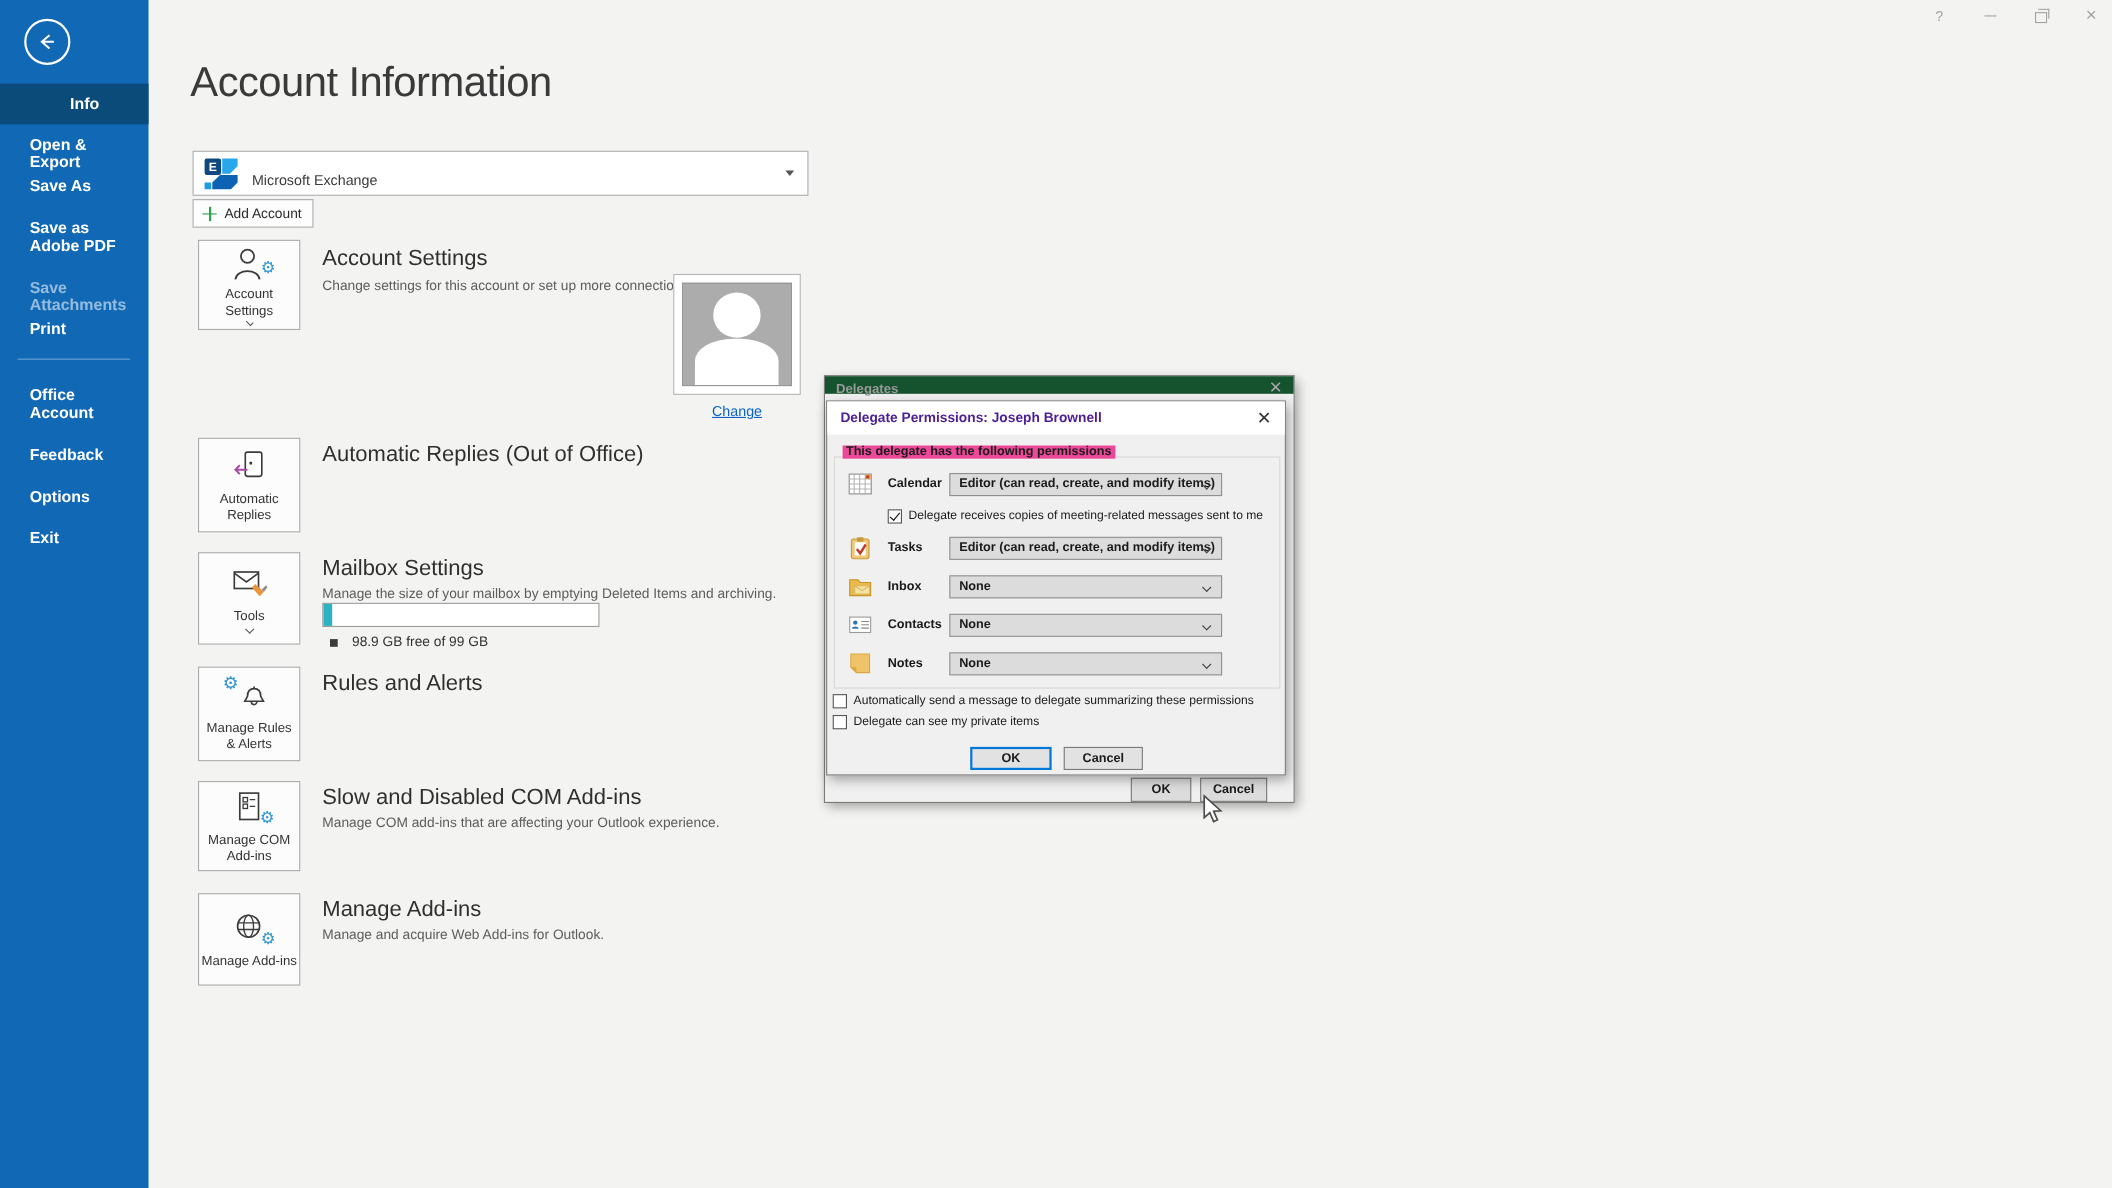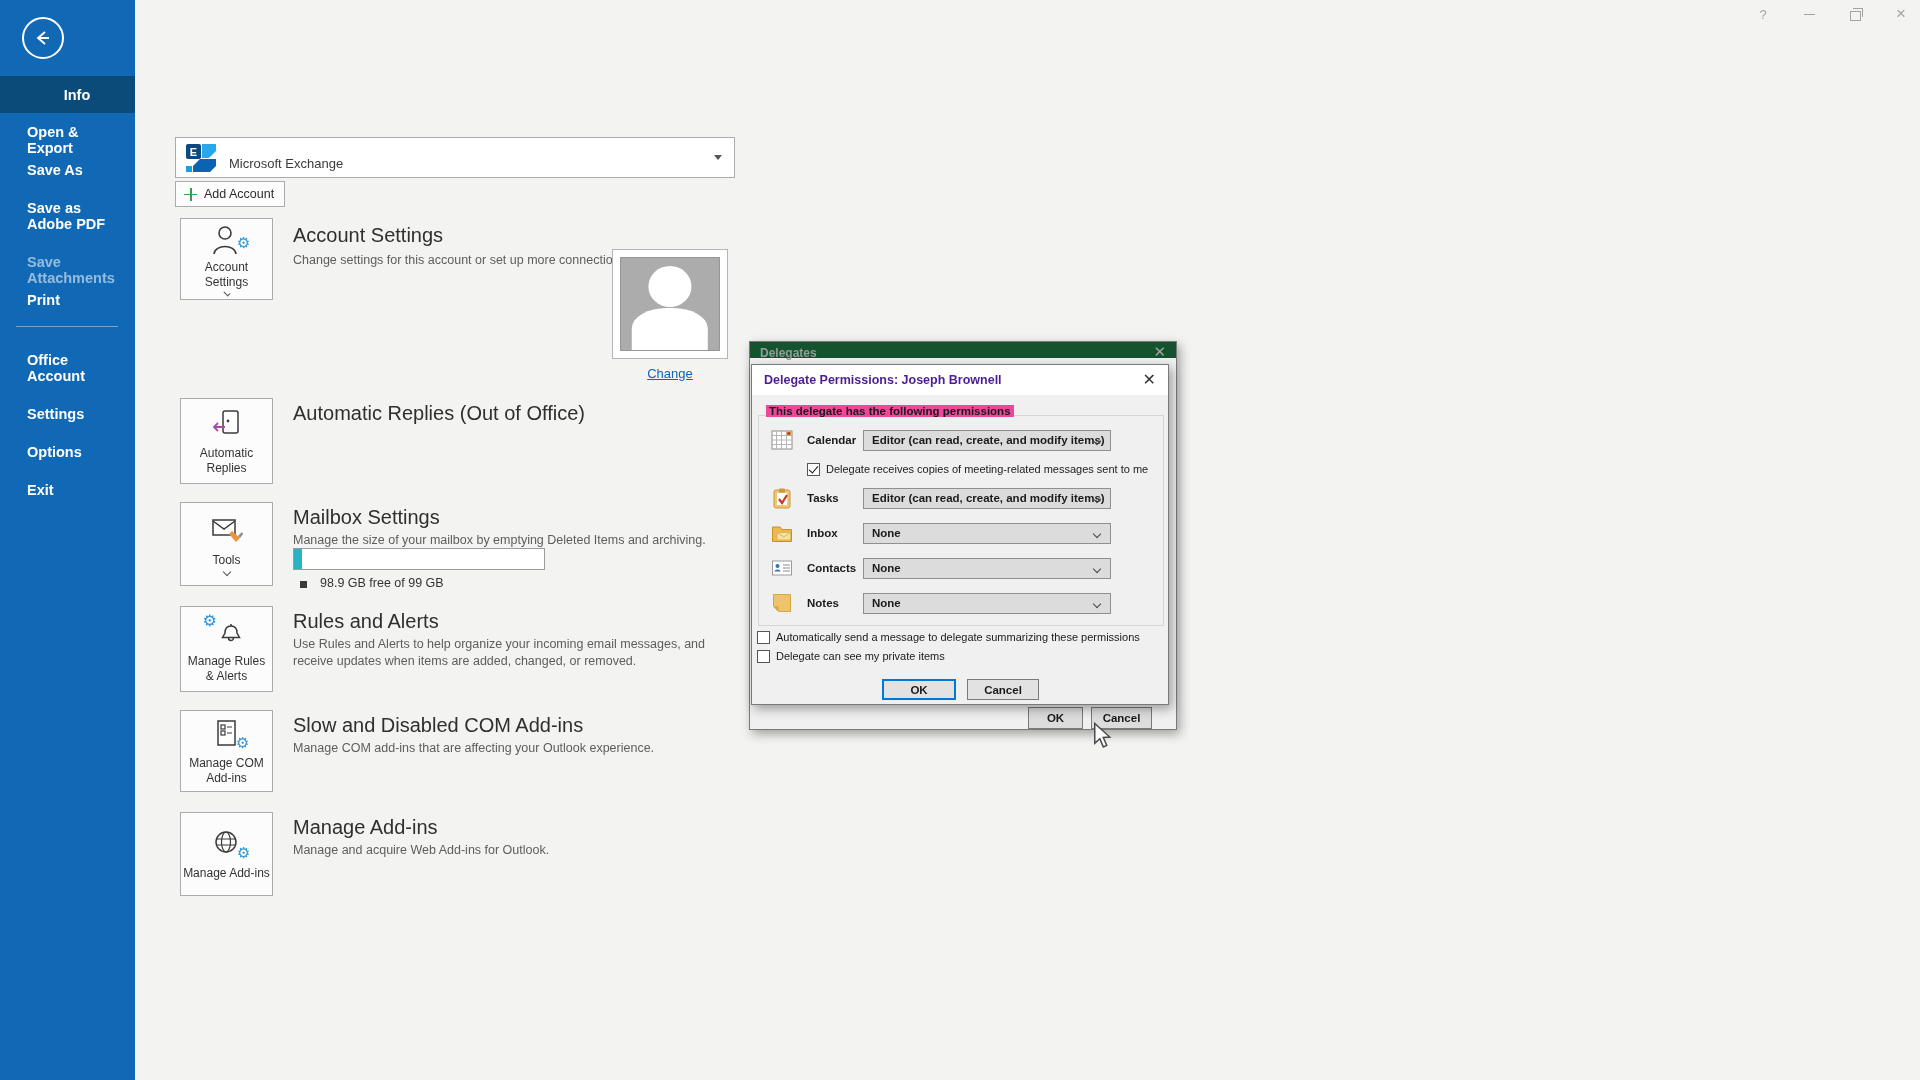--- a/index.html
+++ b/index.html
@@ -102,26 +102,27 @@
     </svg>
   </div>
   <div class="nav-item nav-selected" style="top:76px">Info</div>
   <div class="nav-item" style="top:124px">Open &amp; Export</div>
   <div class="nav-item" style="top:162px">Save As</div>
   <div class="nav-item" style="top:200px">Save as Adobe PDF</div>
   <div class="nav-item nav-disabled" style="top:254px">Save Attachments</div>
   <div class="nav-item" style="top:292px">Print</div>
   <div class="nav-divider" style="top:326px"></div>
   <div class="nav-item" style="top:352px">Office Account</div>
-  <div class="nav-item" style="top:406px">Settings</div>
+  <div class="nav-item" style="top:406px">Feedback</div>
   <div class="nav-item" style="top:444px">Options</div>
   <div class="nav-item" style="top:482px">Exit</div>
 </div>
 
 <div class="main">
+  <div class="page-title">Account Information</div>
 
   <div class="account-select">
     <svg class="exch-logo" width="34" height="32" viewBox="0 0 34 32">
       <path d="M18 2 L32 2 L32 9 L25 16 L18 16 Z" fill="#28A8EA"></path>
       <path d="M9 30 L9 24 L16 17 L32 17 L32 24 L26 30 Z" fill="#0C63B4"></path>
       <path d="M2 24 L8 24 L8 30 L2 30 Z" fill="#1B9DE2"></path>
       <rect x="2" y="2" width="15" height="15" rx="2" fill="#0F4880"></rect>
       <text x="9.5" y="13.5" font-size="11" font-weight="bold" fill="#fff" text-anchor="middle" font-family="Liberation Sans, sans-serif">E</text>
     </svg>
     <span class="account-select-label">Microsoft Exchange</span>
@@ -192,21 +193,20 @@
       <span class="gear" style="left:-2px;top:-2px;font-size:16px">⚙</span>
       <svg width="34" height="34" viewBox="0 0 34 34">
           <path d="M21 10 c4 0 6 3 6 7 l2.5 4.5 h-17 l2.5 -4.5 c0 -4 2 -7 6 -7 z" fill="none" stroke="#3B3B3B" stroke-width="1.5"></path>
           <path d="M18.5 22 a2.5 2.5 0 0 0 5 0" fill="none" stroke="#3B3B3B" stroke-width="1.5"></path>
           <path d="M21 10 v-2" stroke="#3B3B3B" stroke-width="1.5"></path>
         </svg>
     </span>
     <span>Manage Rules &amp; Alerts</span>
   </div>
   <div class="sec-heading" style="top:610px">Rules and Alerts</div>
-  <div class="sec-desc" style="top:636px">Use Rules and Alerts to help organize your incoming email messages, and receive updates when items are added, changed, or removed.</div>
 
   <div class="tile" style="top:710px;height:82px">
     <span class="ticon">
       <svg width="34" height="32" viewBox="0 0 34 32">
           <rect x="8" y="2" width="17" height="24" fill="#fff" stroke="#3B3B3B" stroke-width="1.5"></rect>
           <rect x="11" y="6" width="4" height="4" fill="none" stroke="#3B3B3B" stroke-width="1.2"></rect>
           <rect x="11" y="12" width="4" height="4" fill="none" stroke="#3B3B3B" stroke-width="1.2"></rect>
           <path d="M17 8 h5 M17 14 h5" stroke="#3B3B3B" stroke-width="1.2"></path>
         </svg>
       <span class="gear" style="right:-1px;bottom:2px;font-size:15px">⚙</span>

